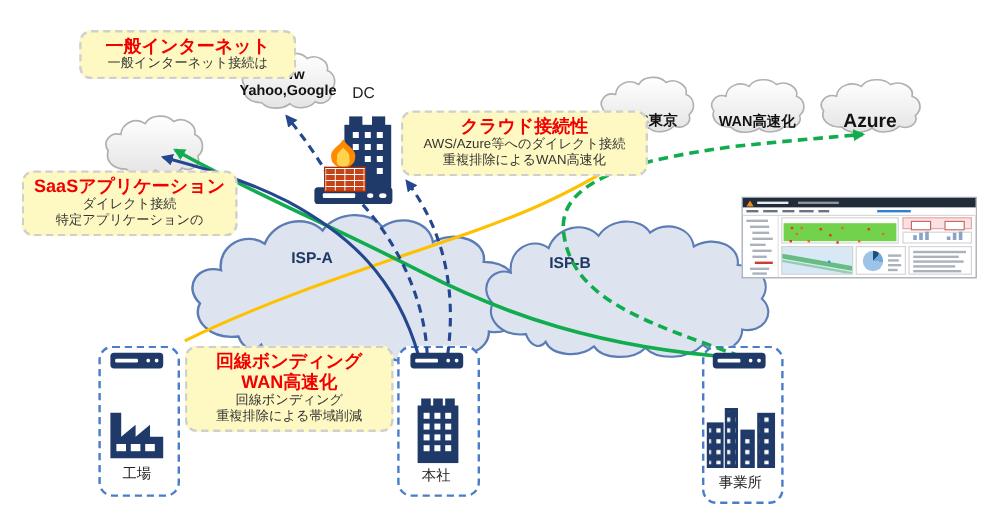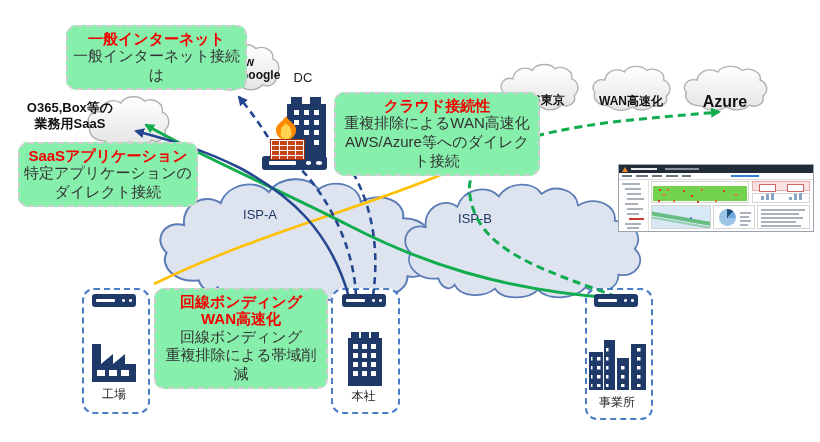--- a/index.html
+++ b/index.html
@@ -4,21 +4,21 @@
 <style>
   html,body{margin:0;padding:0;background:#fff;}
   .stage{position:relative;width:820px;height:442px;background:#fff;overflow:hidden;
          font-family:"Liberation Sans","DejaVu Sans",sans-serif;}
   .abs{position:absolute;}
 
   
   .isp-cloud{z-index:1;}
   .white-cloud{z-index:2;}
   .cloud-label{z-index:2;text-align:center;font-weight:bold;color:#111;}
-  .isp-label{z-index:2;text-align:center;font-weight:normal;color:#1f3864;font-size:13px;}
+  .isp-label{z-index:2;text-align:center;font-weight:bold;color:#1f3864;font-size:13px;}
 
   
   .lines{z-index:4;pointer-events:none;}
 
   
   .site-box{z-index:3;border:2px dashed #4a7cc7;border-radius:12px;background:#fff;}
   .site-label{z-index:3;text-align:center;font-size:12px;color:#222;}
   .site-icon{z-index:3;}
 
   
@@ -26,24 +26,24 @@
   .router .slot{position:absolute;left:10%;top:38%;width:42%;height:24%;background:#fff;border-radius:1px;}
   .router .dot1{position:absolute;right:24%;top:38%;width:9%;height:24%;background:#fff;border-radius:50%;}
   .router .dot2{position:absolute;right:8%;top:38%;width:9%;height:24%;background:#fff;border-radius:50%;}
   .dc-part{z-index:5;}
   .firewall-bricks{z-index:6;background:#c64318;
     background-image:linear-gradient(#fff 1px,transparent 1px),linear-gradient(90deg,#fff 1px,transparent 1px);
     background-size:8px 5px;border:1px solid #9e2f0c;}
   .dc-label{z-index:5;font-size:13px;color:#222;text-align:center;}
 
   
-  .note{z-index:6;border:2px dashed #cfcfcf;border-radius:10px;background:#86efac;
+  .note{z-index:6;border:2px dashed #cfcfcf;border-radius:10px;background:#fef9c3;
         text-align:center;padding:3px 4px;box-sizing:border-box;}
   .note .title{color:#f20000;font-weight:bold;font-size:15px;line-height:1.15;}
-  .note .body{font-size:15px;color:#333;line-height:1.25;}
+  .note .body{font-size:11px;color:#333;line-height:1.25;}
   .note-central .title{font-size:14px;}
 
   
   .console{z-index:6;background:#fff;border:1px solid #9aa4b0;}
   .c-title{position:absolute;left:0;top:0;width:100%;height:8px;background:#222b38;}
   .c-logo{position:absolute;left:3px;top:2px;width:0;height:0;border-left:3px solid transparent;
           border-right:3px solid transparent;border-bottom:5px solid #f08a24;}
   .c-tbar{position:absolute;height:2px;background:#e7ebf0;}
   .c-menu{position:absolute;left:0;top:8px;width:100%;height:7px;background:#fff;border-bottom:1px solid #d8d8d8;box-sizing:border-box;}
   .c-mbar{position:absolute;top:2px;height:2px;background:#6a7480;}
@@ -93,24 +93,20 @@
     <use href="#cloudP" fill="url(#cloudGrad)" stroke="#b0b0b0" stroke-width="1.6"></use>
   </svg>
   <div class="abs cloud-label" style="left:186px;top:56px;width:108px;font-size:12px;line-height:1.1">
     <div>www</div>
     <div>Yahoo,Google</div>
   </div>
 
   <svg class="abs white-cloud" style="left:84px;top:94px" width="88" height="56" viewBox="0 0 100 62" preserveAspectRatio="none">
     <use href="#cloudP" fill="url(#cloudGrad)" stroke="#b0b0b0" stroke-width="1.6"></use>
   </svg>
-  <div class="abs cloud-label" style="left:12px;top:100px;width:116px;font-size:13px;line-height:1.2">
-    <div>O365,Box等の</div>
-    <div>業務用SaaS</div>
-  </div>
 
   <svg class="abs white-cloud" style="left:497px;top:62px" width="84" height="52" viewBox="0 0 100 62" preserveAspectRatio="none">
     <use href="#cloudP" fill="url(#cloudGrad)" stroke="#b0b0b0" stroke-width="1.6"></use>
   </svg>
   <div class="abs cloud-label" style="left:497px;top:92px;width:84px;font-size:12px">AWS東京</div>
 
   <svg class="abs white-cloud" style="left:589px;top:64px" width="84" height="50" viewBox="0 0 100 62" preserveAspectRatio="none">
     <use href="#cloudP" fill="url(#cloudGrad)" stroke="#b0b0b0" stroke-width="1.6"></use>
   </svg>
   <div class="abs cloud-label" style="left:589px;top:93px;width:84px;font-size:12px">WAN高速化</div>
@@ -230,28 +226,28 @@
       <span class="dot2"></span>
   </div>
 
   <div class="abs note" style="left:66px;top:25px;width:181px">
     <div class="title">一般インターネット</div>
     <div class="body">一般インターネット接続は</div>
   </div>
 
   <div class="abs note" style="left:18px;top:142px;width:180px">
     <div class="title">SaaSアプリケーション</div>
+    <div class="body">ダイレクト接続</div>
     <div class="body">特定アプリケーションの</div>
-    <div class="body">ダイレクト接続</div>
   </div>
 
   <div class="abs note" style="left:334px;top:92px;width:206px">
     <div class="title">クラウド接続性</div>
+    <div class="body">AWS/Azure等へのダイレクト接続</div>
     <div class="body">重複排除によるWAN高速化</div>
-    <div class="body">AWS/Azure等へのダイレクト接続</div>
   </div>
 
 
   <div class="abs note" style="left:154px;top:288px;width:174px">
     <div class="title">回線ボンディング</div>
     <div class="title">WAN高速化</div>
     <div class="body">回線ボンディング</div>
     <div class="body">重複排除による帯域削減</div>
   </div>
 

